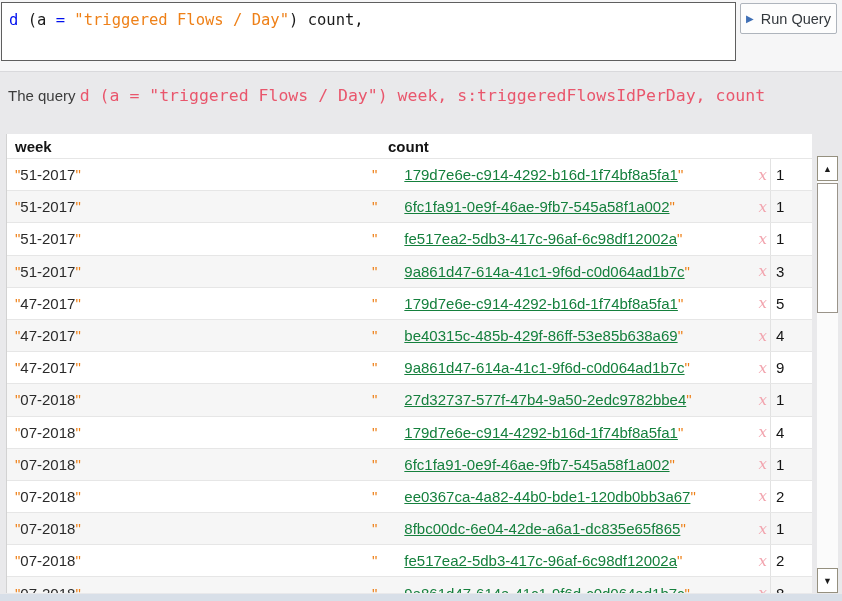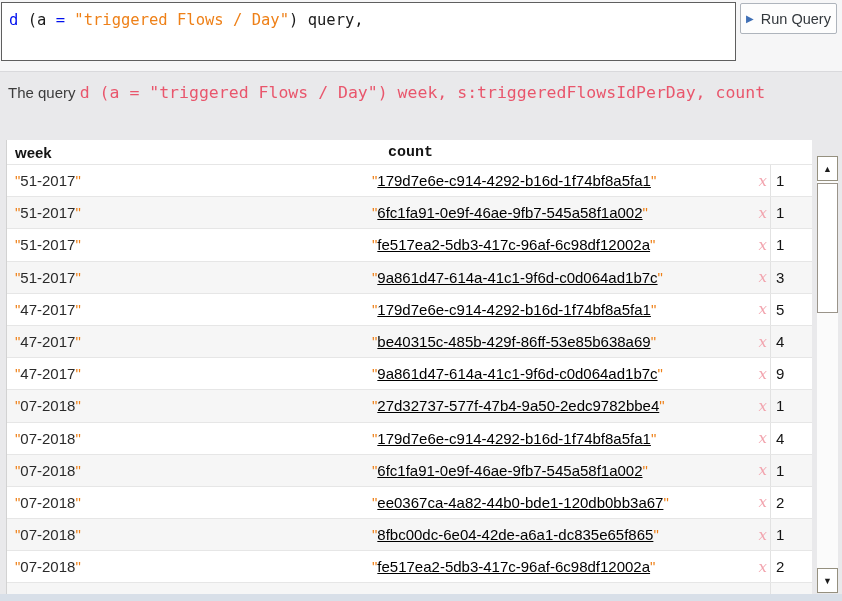--- a/index.html
+++ b/index.html
@@ -39,56 +39,56 @@
     cursor: pointer;
   }
   .play-icon { color: #3f6fb5; font-size: 10px; line-height: 1; }
   
   .results-panel {
     position: absolute; left: 0; top: 71px;
     width: 842px; height: 530px;
     background: #e9e9eb;
     border-top: 1px solid #d9d9dc;
   }
-  .status { padding: 7px 0 0 8px; font-size: 15px; color: #3c3c3c; line-height: 28px; }
+  .status { padding: 7px 0 0 8px; font-size: 15px; color: #3c3c3c; line-height: 34px; }
   .status-line1 { white-space: pre; }
   .query-echo {
     font-family: "DejaVu Sans Mono", "Liberation Mono", monospace;
     font-size: 16.5px; color: #e9566c;
   }
   
   .table-wrap {
-    position: absolute; left: 6px; top: 68px; 
+    position: absolute; left: 6px; top: 62px; 
     width: 806px; height: 459px;
     background: #ffffff;
     border-left: 1px solid #d2d2d2;
     overflow: hidden;
   }
   .thead {
     display: grid; grid-template-columns: 363px 375px 1fr;
     height: 24px; align-items: center;
     font-weight: bold; font-size: 15px; color: #141414;
     background: #ffffff;
   }
   .th-week  { padding-left: 8px; }
   .th-guid  { padding-left: 2px; }
-  .th-count { padding-left: 18px; font-family: Liberation Mono, monospace; }
+  .th-count { padding-left: 18px; }
   .trow {
     display: grid; grid-template-columns: 363px 375px 1fr;
     height: 32.2px; align-items: center;
     font-size: 15px;
     border-top: 1px solid #e6e6e6;
     background: #ffffff;
   }
   .tbody .trow:nth-child(even) { background: #f6f6f6; }
   .cell { overflow: hidden; white-space: nowrap; }
   .c-week { padding-left: 8px; color: #2a2a2a; }
   .c-guid { padding-left: 2px; }
   .q { color: #ee8018; }
-  .guid-link { color: #000000; text-decoration: underline; cursor: pointer; }
+  .guid-link { color: #15803d; text-decoration: underline; cursor: pointer; margin-left: 27px; }
   .c-count { display: flex; align-items: stretch; height: 100%; }
   .x-glyph {
     width: 22px; text-align: right;
     font-family: "DejaVu Serif", serif; font-style: italic;
     color: #f2a3ad; font-size: 15px;
     display: flex; align-items: center; justify-content: flex-end;
   }
   .count-num {
     border-left: 1px solid #e2e2e2; margin-left: 3px; padding-left: 5px;
     color: #141414;
@@ -118,21 +118,21 @@
   .bottom-strip {
     position: absolute; left: 0; top: 522px; 
     width: 842px; height: 8px;
     background: #d8dfe8;
   }
 </style>
 </head>
 <body>
 
 <div class="query-editor">
-  <div class="code-line"><span class="kw">d</span><span> (a </span><span class="kw">=</span><span> </span><span class="str">"triggered Flows / Day"</span><span>) query,</span></div>
+  <div class="code-line"><span class="kw">d</span><span> (a </span><span class="kw">=</span><span> </span><span class="str">"triggered Flows / Day"</span><span>) count,</span></div>
 </div>
 
 <button class="run-btn">
   <span class="play-icon">▶</span>
   <span>Run Query</span>
 </button>
 
 <div class="results-panel">
 
   <div class="status">

